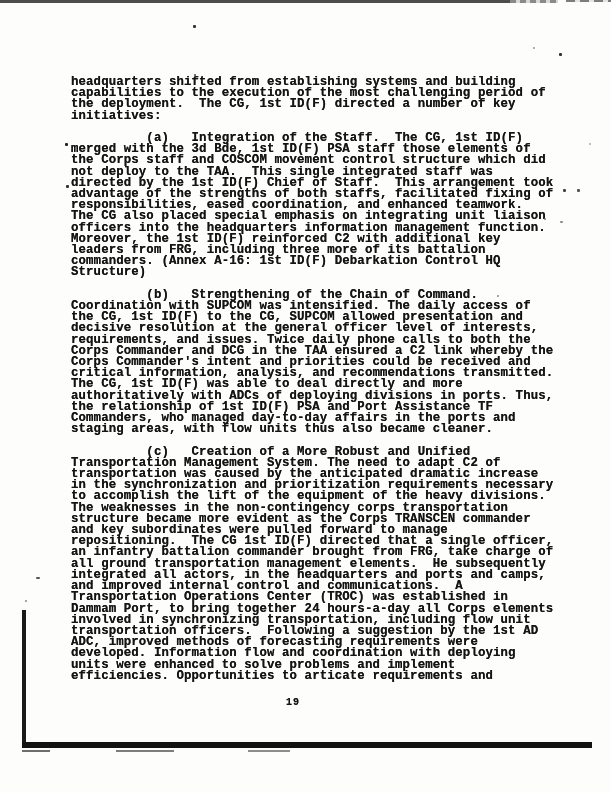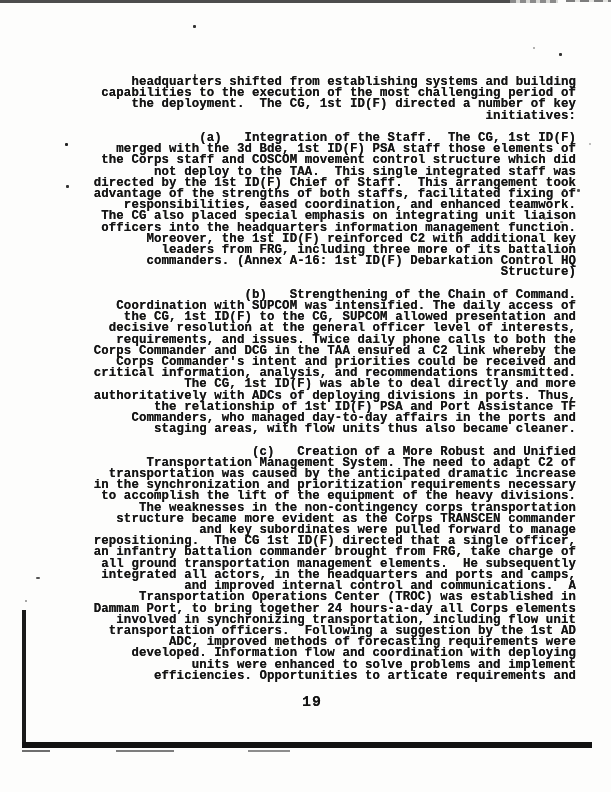--- a/index.html
+++ b/index.html
@@ -25,29 +25,28 @@
   .para {
     margin: 0 0 11.2px 0;
     font-family: "Liberation Mono", "DejaVu Sans Mono", monospace;
     font-size: 12.4px;
     font-weight: 700;
     line-height: 11.2px;
     letter-spacing: 0.1px;
     color: #141414;
     text-shadow: 0 0 0.35px rgba(20,20,20,0.85);
     white-space: pre;
-    text-align: right;
   }
   .para:last-child { margin-bottom: 12px; }
   .pageno {
     position: absolute;
-    left: 302px;
+    left: 286px;
     top: 697px;
     font-family: "Liberation Mono", "DejaVu Sans Mono", monospace;
-    font-size: 15px;
+    font-size: 10px;
     font-weight: 700;
     line-height: 11.2px;
     letter-spacing: 1px;
     color: #141414;
     text-shadow: 0 0 0.35px rgba(20,20,20,0.85);
   }
   
   .artifact { position: absolute; }
   .top-line-1 { left: 0; top: 0; width: 510px; height: 3px; background: #4d4d4d; }
   .top-line-2 {

